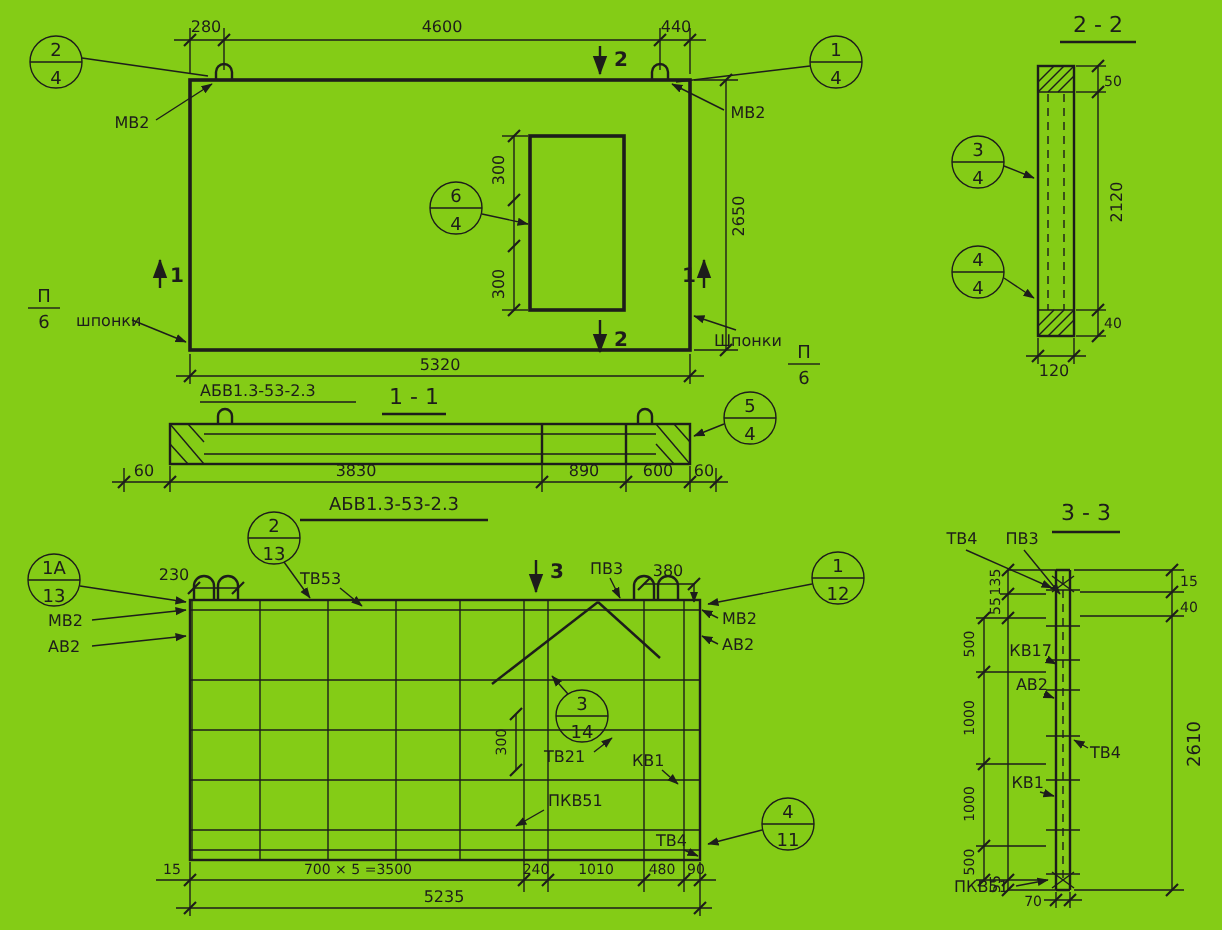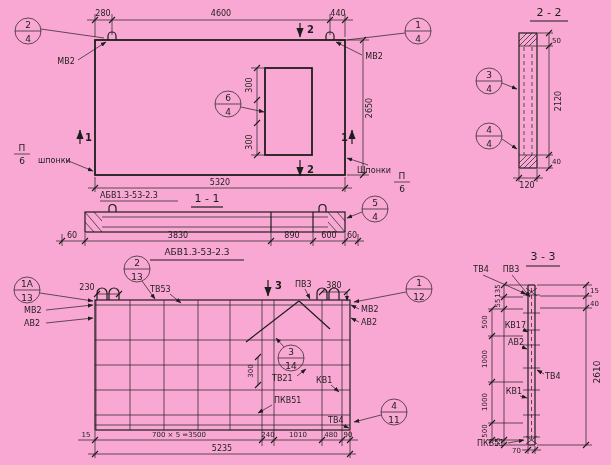--- a/index.html
+++ b/index.html
@@ -1,16 +1,16 @@
 <!DOCTYPE html>
 <html><head>
 <meta charset="utf-8">
 <style>
   html,body{margin:0;padding:0;background:#f2f0ea;}
-  .sheet{width:611px;height:465px;position:relative;background:#f9a8d4;overflow:hidden;}
+  .sheet{width:611px;height:465px;position:relative;background:#84cc16;overflow:hidden;}
   svg{display:block;}
   svg line, svg path, svg rect, svg circle, svg polyline{stroke:#1d1d1b;fill:none;}
   .t1{stroke-width:0.7;}
   .t2{stroke-width:1.2;}
   .t3{stroke-width:1.8;}
   .tk{stroke-width:1.1;}
   .dash{stroke-dasharray:4 3;stroke-width:0.7;}
   text{fill:#1d1d1b;font-family:"DejaVu Sans",sans-serif;font-size:8px;text-anchor:middle;stroke:none;}
   .as{text-anchor:start;} .ae{text-anchor:end;}
   .f7{font-size:7px;} .f9{font-size:9px;} .f10{font-size:10px;} .f11{font-size:11px;}

